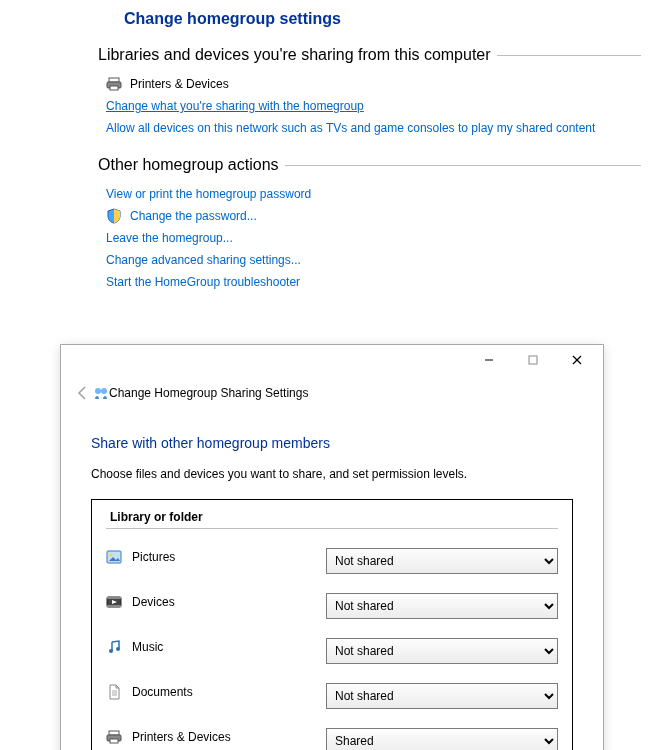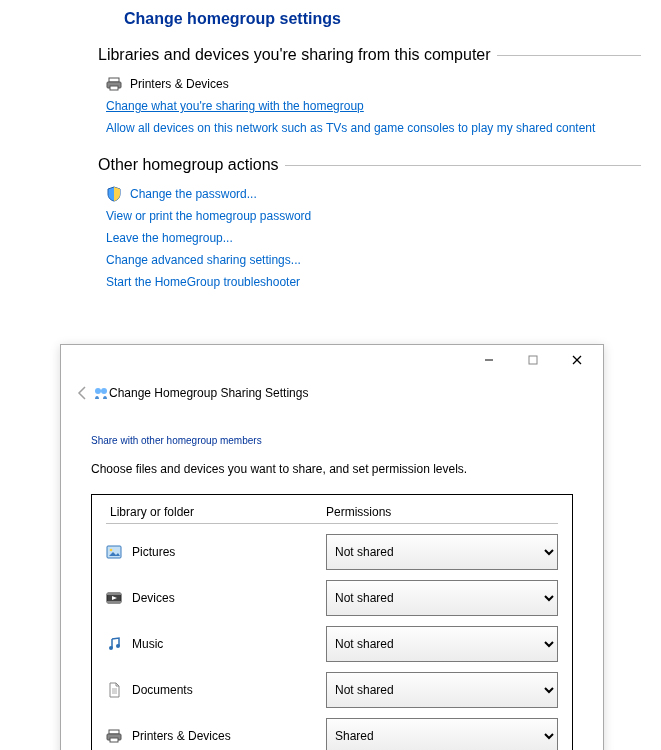--- a/index.html
+++ b/index.html
@@ -88,60 +88,61 @@
     display:flex; align-items:center; justify-content:center;
   }
   .dialog-header .icon { width:16px; height:16px; }
   .dialog-title { font-size: 12px; }
 
   .dialog-body {
     padding: 8px 30px 20px 30px;
   }
   .dialog-heading {
     color: #003399;
-    font-size: 10px;
+    font-size: 14px;
     font-weight: 400;
     margin: 8px 0 16px 0;
   }
   .dialog-instruction {
     font-size: 12px;
     margin: 0 0 18px 0;
   }
 
   .share-table {
     border: 1px solid #000;
     padding: 10px 14px 30px 14px;
   }
   .share-head {
     display: flex;
-    font-weight: 400;
+    font-weight: 700;
     padding-bottom: 4px;
     border-bottom: 1px solid #bfbfbf;
     margin-bottom: 10px;
     justify-content: space-between;
   }
   .col-lib { width: 220px; padding-left: 4px; }
   .col-perm { flex: 1; }
 
   .share-row {
     display: flex;
     align-items: center;
     margin: 10px 0;
   }
   .share-row .icon { width:16px; height:16px; margin-right: 10px; margin-left: 0; }
   .share-row .lib-name { width: 194px; }
   .share-row select {
     flex: 1;
-    height: 36px;
+    height: 26px;
     font-family: inherit;
     font-size: 12px;
     border: 1px solid #7a7a7a;
     background: linear-gradient(#fdfdfd,#ececec);
     padding: 1px 4px;
     cursor: pointer;
+    margin-top: 9px;
   }
 
   .dialog-footer {
     display: flex;
     justify-content: flex-end;
     gap: 8px;
     padding: 10px 14px 14px 14px;
   }
 </style>
 </head>
@@ -170,34 +171,34 @@
 
     <div class="item-row">
       <a class="link">Allow all devices on this network such as TVs and game consoles to play my shared content</a>
     </div>
   </fieldset>
 
   <fieldset class="group">
     <legend>Other homegroup actions</legend>
 
     <div class="item-row">
+      <a class="link">View or print the homegroup password</a>
+    </div>
+
+    <div class="item-row">
       <span class="icon">
         <svg viewBox="0 0 16 16">
             <path d="M8 1 L14 3 V8 C14 12 11 14.5 8 15 C5 14.5 2 12 2 8 V3 Z" fill="#4aa3ff" stroke="#1e5fad"></path>
             <path d="M8 1 L8 15 C11 14.5 14 12 14 8 V3 Z" fill="#ffd24d"></path>
           </svg>
       </span>
       <a class="link">Change the password...</a>
     </div>
 
     <div class="item-row">
-      <a class="link">View or print the homegroup password</a>
-    </div>
-
-    <div class="item-row">
       <a class="link">Leave the homegroup...</a>
     </div>
 
     <div class="item-row">
       <a class="link">Change advanced sharing settings...</a>
     </div>
 
     <div class="item-row">
       <a class="link">Start the HomeGroup troubleshooter</a>
     </div>
@@ -242,21 +243,20 @@
     <span class="dialog-title">Change Homegroup Sharing Settings</span>
   </div>
 
   <div class="dialog-body">
     <h2 class="dialog-heading">Share with other homegroup members</h2>
     <p class="dialog-instruction">Choose files and devices you want to share, and set permission levels.</p>
 
     <div class="share-table">
       <div class="share-head">
         <div class="col-lib">Library or folder</div>
-        <div class="col-perm">Permissions</div>
       </div>
 
       <div class="share-row">
         <span class="icon">
           <svg viewBox="0 0 16 16">
               <rect x="1" y="2" width="14" height="12" rx="1" fill="#c5e0f5" stroke="#3a7abd"></rect>
               <circle cx="5" cy="6" r="1.3" fill="#ffcc33"></circle>
               <path d="M3 12 L7 8 L10 11 L12 9 L14 12 Z" fill="#3a7abd"></path>
             </svg>
         </span>

